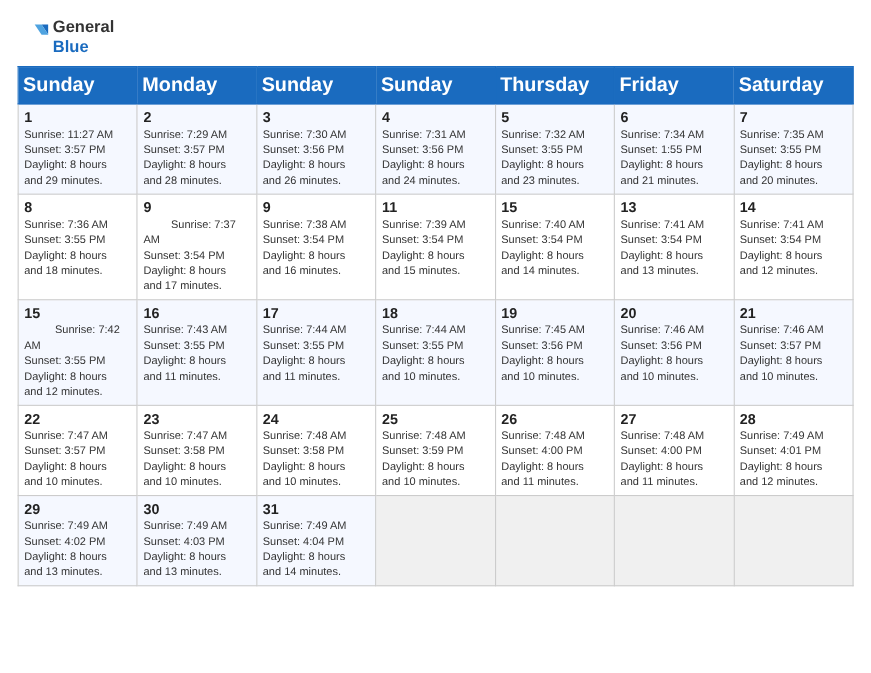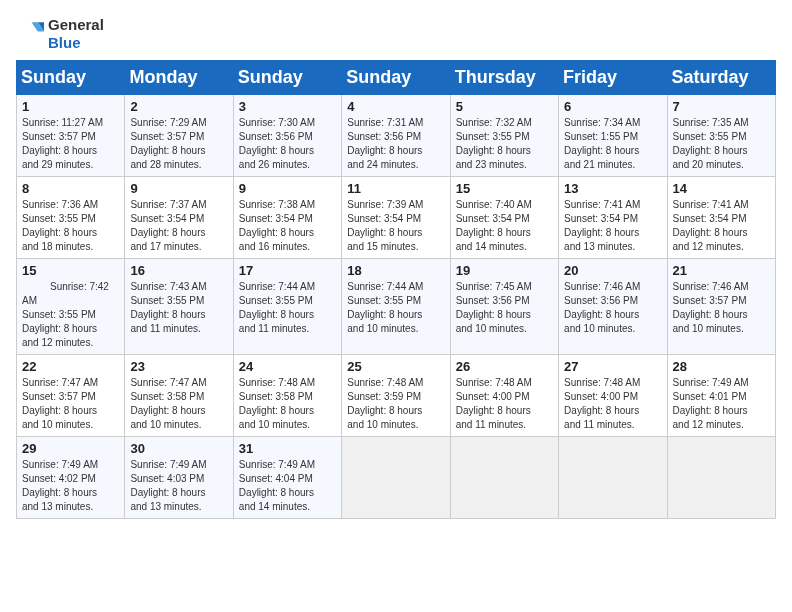--- a/index.html
+++ b/index.html
@@ -147,21 +147,21 @@
         <td><span class="day-number">7</span><span class="day-detail" style="white-space: pre-line;">Sunrise: 7:35 AM
 Sunset: 3:55 PM
 Daylight: 8 hours
 and 20 minutes.</span></td>
       </tr>
       <tr>
         <td><span class="day-number">8</span><span class="day-detail" style="white-space: pre-line;">Sunrise: 7:36 AM
 Sunset: 3:55 PM
 Daylight: 8 hours
 and 18 minutes.</span></td>
-        <td><span class="day-number">9</span><span class="day-detail" style="white-space: pre-line;">Sunrise: 7:37 AM
+        <td><span class="day-number">9</span><span class="day-detail" style="white-space: pre-line; margin-left: 25px;">Sunrise: 7:37 AM
 Sunset: 3:54 PM
 Daylight: 8 hours
 and 17 minutes.</span></td>
         <td><span class="day-number">9</span><span class="day-detail" style="white-space: pre-line;">Sunrise: 7:38 AM
 Sunset: 3:54 PM
 Daylight: 8 hours
 and 16 minutes.</span></td>
         <td><span class="day-number">11</span><span class="day-detail" style="white-space: pre-line;">Sunrise: 7:39 AM
 Sunset: 3:54 PM
 Daylight: 8 hours

